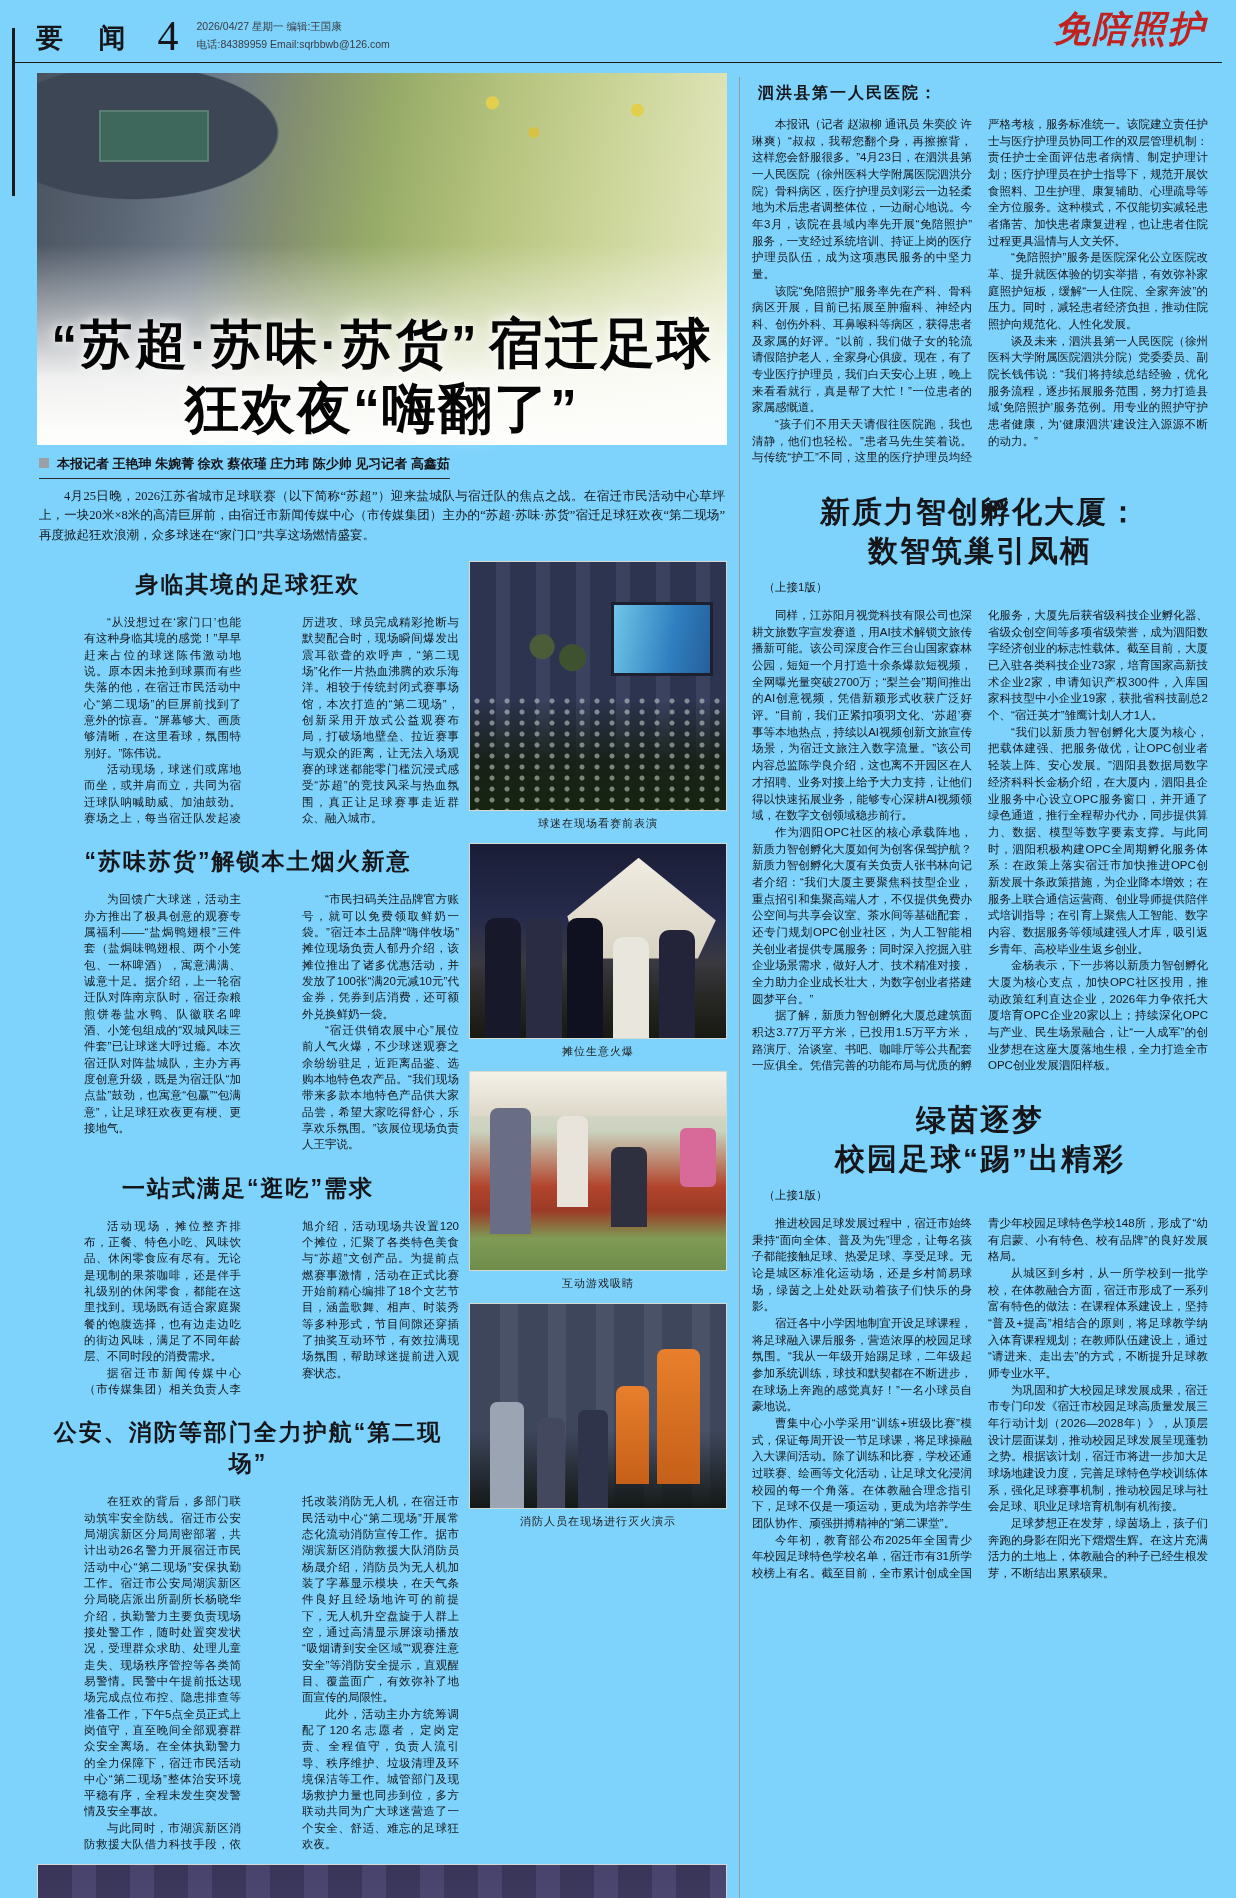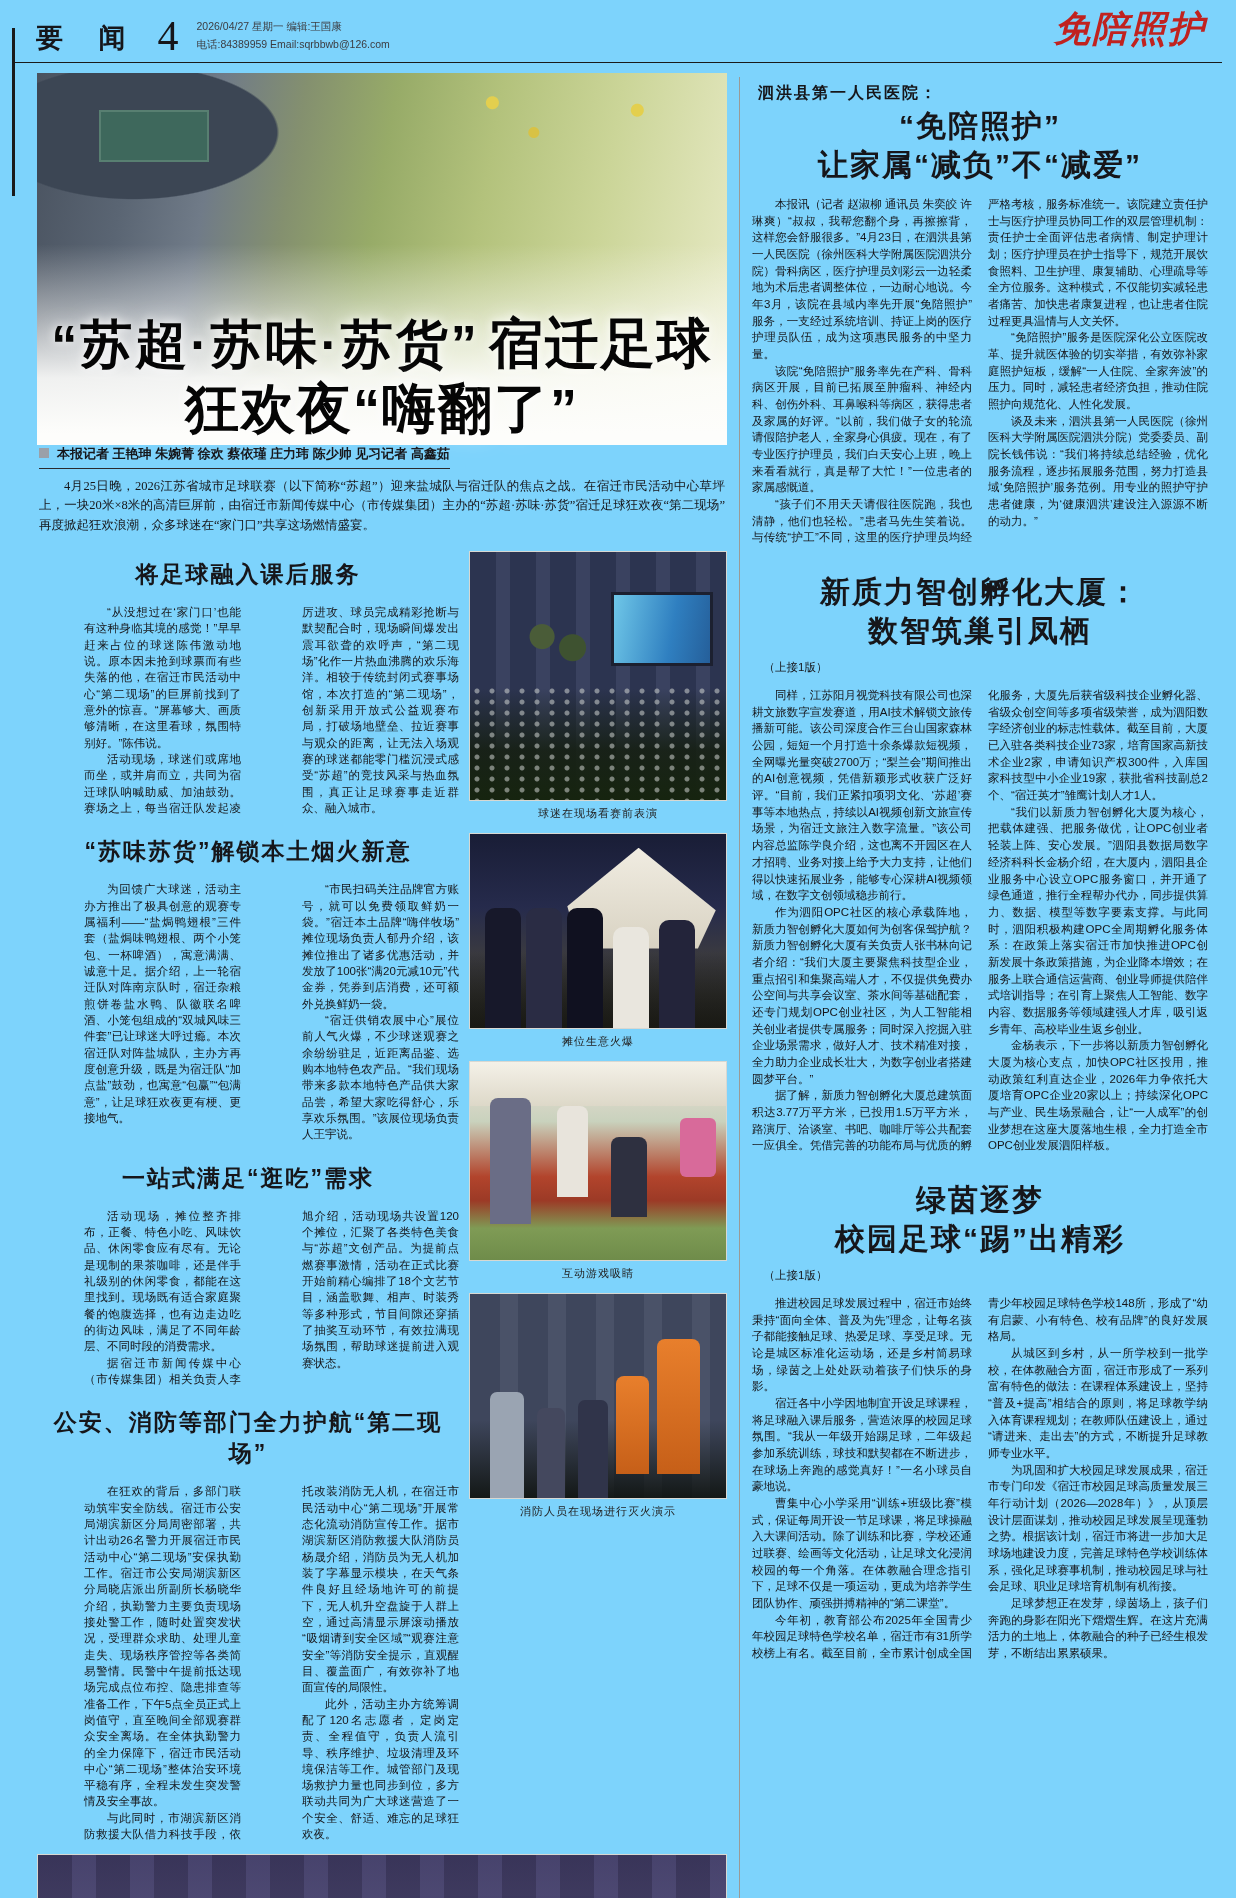--- a/index.html
+++ b/index.html
@@ -33,21 +33,21 @@
       radial-gradient(circle 10px at 87% 10%, #e3cf4e 0 6px, rgba(0,0,0,0) 7px),
       radial-gradient(ellipse 260px 120px at 14% 16%, #3c4654 0 55%, rgba(0,0,0,0) 56%),
       linear-gradient(100deg, #49525f 0%, #5a6573 14%, #707b88 25%, #84906f 36%, #97ab68 48%, #b3c27c 62%, #cbd598 78%, #e9ebc8 100%);
   }
   .hero-court { position:absolute; left:9%; top:10%; width:110px; height:52px; background:#3f6f5e; border:2px solid #5d8a77; opacity:.85; }
   .hero-title { position:absolute; left:0; right:0; bottom:4px; text-align:center;
     font-weight:900; color:#050505; text-shadow:0 0 10px rgba(255,255,255,.95), 0 0 22px rgba(255,255,255,.8); }
   .hero-title .hl1 { font-size:52px; letter-spacing:3px; line-height:1.15; }
   .hero-title .hl2 { font-size:54px; letter-spacing:2px; line-height:1.2; }
 
-  .byline { margin:0 2px 8px 2px; font-size:13px; font-weight:700; border-bottom:1.5px solid #2a2a2e; padding-bottom:5px; width:fit-content; }
+  .byline { margin:10px 2px 8px 2px; font-size:13px; font-weight:700; border-bottom:1.5px solid #2a2a2e; padding-bottom:5px; width:fit-content; }
   .byline .sq { display:inline-block; width:10px; height:10px; background:#9aa0a8; margin-right:8px; }
   .lead { font-family:"Liberation Serif", serif; font-size:12.5px; line-height:1.55; text-align:justify; text-indent:2em; margin:4px 2px 2px 2px; }
 
   
   .story { display:flex; gap:10px; margin-top:4px; }
   .text-col { width:422px; }
   .sec-title { text-align:center; font-size:23px; font-weight:900; letter-spacing:2px; margin:20px 0 14px 0; }
   .sec-body { columns:2; column-gap:14px; font-size:11.5px; line-height:1.42; text-align:justify; }
   .sec-body p { text-indent:2em;margin-left:47px; }
 
@@ -173,21 +173,21 @@
       <div class="byline">
         <span class="sq"></span><span>本报记者 王艳珅 朱婉菁 徐欢 蔡依瑾 庄力玮 陈少帅 见习记者 高鑫茹</span>
       </div>
 
       <p class="lead">4月25日晚，2026江苏省城市足球联赛（以下简称“苏超”）迎来盐城队与宿迁队的焦点之战。在宿迁市民活动中心草坪上，一块20米×8米的高清巨屏前，由宿迁市新闻传媒中心（市传媒集团）主办的“苏超·苏味·苏货”宿迁足球狂欢夜“第二现场”再度掀起狂欢浪潮，众多球迷在“家门口”共享这场燃情盛宴。</p>
 
       <div class="story">
         <div class="text-col">
 
           <section>
-            <h2 class="sec-title">将足球融入课后服务</h2>
+            <h2 class="sec-title">身临其境的足球狂欢</h2>
             <div class="sec-body">
               <p>“从没想过在‘家门口’也能有这种身临其境的感觉！”早早赶来占位的球迷陈伟激动地说。原本因未抢到球票而有些失落的他，在宿迁市民活动中心“第二现场”的巨屏前找到了意外的惊喜。“屏幕够大、画质够清晰，在这里看球，氛围特别好。”陈伟说。</p>
               <p>活动现场，球迷们或席地而坐，或并肩而立，共同为宿迁球队呐喊助威、加油鼓劲。赛场之上，每当宿迁队发起凌厉进攻、球员完成精彩抢断与默契配合时，现场瞬间爆发出震耳欲聋的欢呼声，“第二现场”化作一片热血沸腾的欢乐海洋。相较于传统封闭式赛事场馆，本次打造的“第二现场”，创新采用开放式公益观赛布局，打破场地壁垒、拉近赛事与观众的距离，让无法入场观赛的球迷都能零门槛沉浸式感受“苏超”的竞技风采与热血氛围，真正让足球赛事走近群众、融入城市。</p>
             </div>
           </section>
 
           <section>
             <h2 class="sec-title">“苏味苏货”解锁本土烟火新意</h2>
             <div class="sec-body">
               <p>为回馈广大球迷，活动主办方推出了极具创意的观赛专属福利——“盐焗鸭翅根”三件套（盐焗味鸭翅根、两个小笼包、一杯啤酒），寓意满满、诚意十足。据介绍，上一轮宿迁队对阵南京队时，宿迁杂粮煎饼卷盐水鸭、队徽联名啤酒、小笼包组成的“双城风味三件套”已让球迷大呼过瘾。本次宿迁队对阵盐城队，主办方再度创意升级，既是为宿迁队“加点盐”鼓劲，也寓意“包赢”“包满意”，让足球狂欢夜更有梗、更接地气。</p>
@@ -269,24 +269,20 @@
         <div class="crowd"></div>
       </div>
     </div>
 
     <div class="v-divider"></div>
 
     <div class="right-col">
 
       <article class="art">
         <div class="kicker">泗洪县第一人民医院：</div>
-        <h2 class="art-title">
-          <span class="t1">“免陪照护”</span>
-          <span class="t2">让家属“减负”不“减爱”</span>
-        </h2>
         <div class="art-body">
           <p>本报讯（记者 赵淑柳 通讯员 朱奕皎 许琳爽）“叔叔，我帮您翻个身，再擦擦背，这样您会舒服很多。”4月23日，在泗洪县第一人民医院（徐州医科大学附属医院泗洪分院）骨科病区，医疗护理员刘彩云一边轻柔地为术后患者调整体位，一边耐心地说。今年3月，该院在县域内率先开展“免陪照护”服务，一支经过系统培训、持证上岗的医疗护理员队伍，成为这项惠民服务的中坚力量。</p>
           <p>该院“免陪照护”服务率先在产科、骨科病区开展，目前已拓展至肿瘤科、神经内科、创伤外科、耳鼻喉科等病区，获得患者及家属的好评。“以前，我们做子女的轮流请假陪护老人，全家身心俱疲。现在，有了专业医疗护理员，我们白天安心上班，晚上来看看就行，真是帮了大忙！”一位患者的家属感慨道。</p>
           <p>“孩子们不用天天请假往医院跑，我也清静，他们也轻松。”患者马先生笑着说。与传统“护工”不同，这里的医疗护理员均经严格考核，服务标准统一。该院建立责任护士与医疗护理员协同工作的双层管理机制：责任护士全面评估患者病情、制定护理计划；医疗护理员在护士指导下，规范开展饮食照料、卫生护理、康复辅助、心理疏导等全方位服务。这种模式，不仅能切实减轻患者痛苦、加快患者康复进程，也让患者住院过程更具温情与人文关怀。</p>
           <p>“免陪照护”服务是医院深化公立医院改革、提升就医体验的切实举措，有效弥补家庭照护短板，缓解“一人住院、全家奔波”的压力。同时，减轻患者经济负担，推动住院照护向规范化、人性化发展。</p>
           <p>谈及未来，泗洪县第一人民医院（徐州医科大学附属医院泗洪分院）党委委员、副院长钱伟说：“我们将持续总结经验，优化服务流程，逐步拓展服务范围，努力打造县域‘免陪照护’服务范例。用专业的照护守护患者健康，为‘健康泗洪’建设注入源源不断的动力。”</p>
         </div>
       </article>
 
       <article class="art">

